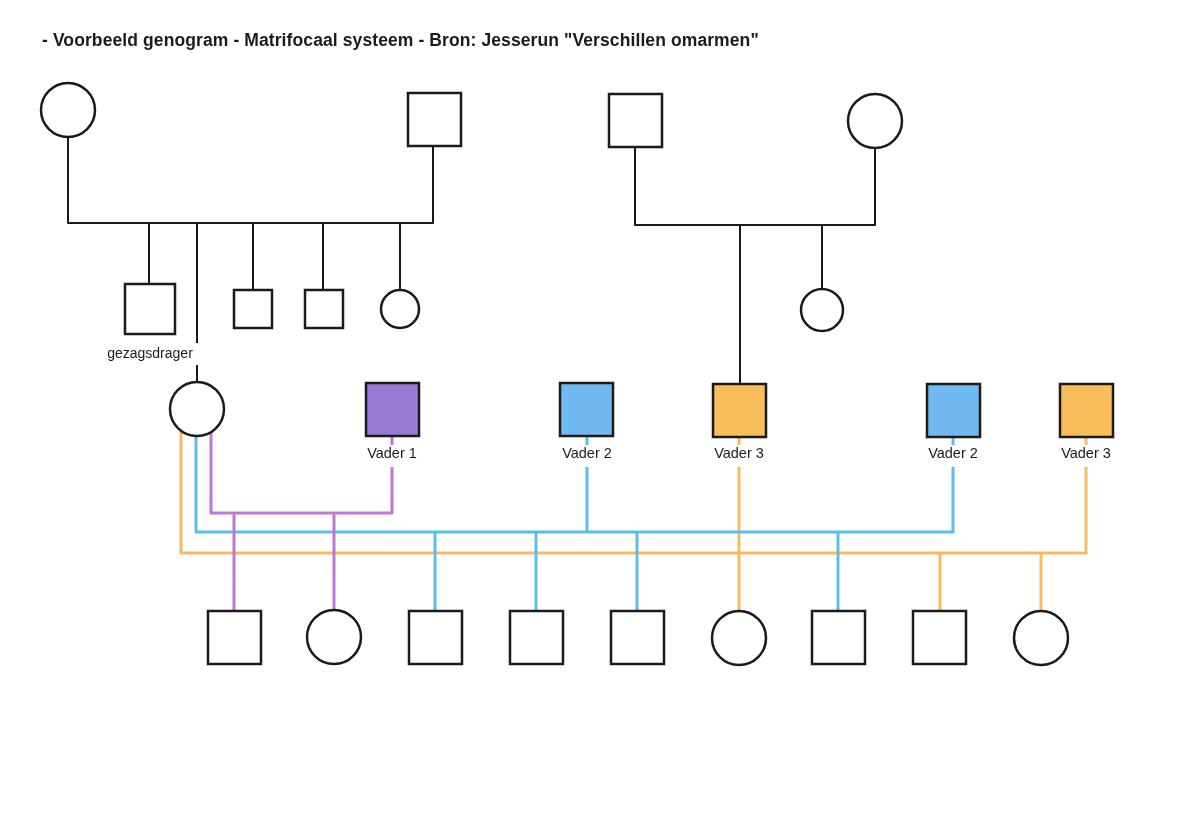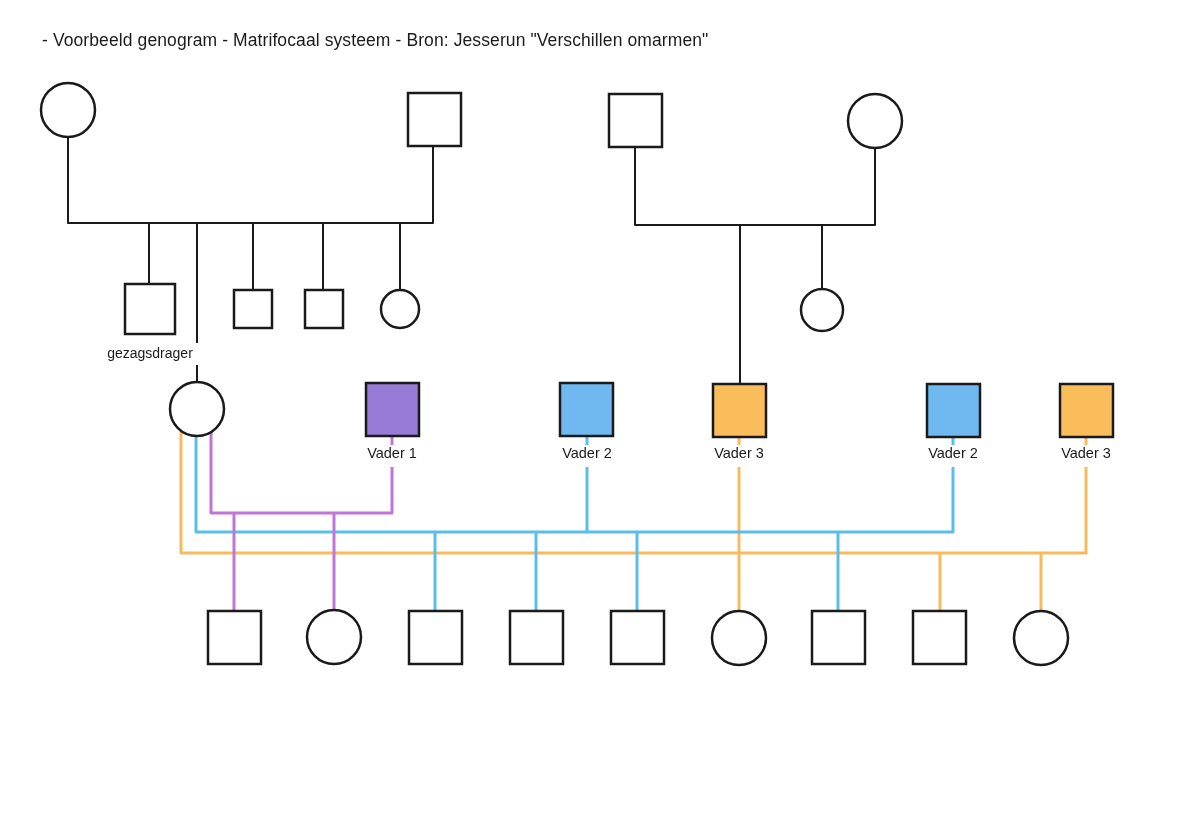--- a/index.html
+++ b/index.html
@@ -1,18 +1,18 @@
 <!DOCTYPE html>
 <html><head>
 <meta charset="utf-8">
 <style>
   html,body{margin:0;padding:0;background:#ffffff;}
   .page{position:relative;width:1200px;height:831px;background:#ffffff;overflow:hidden;
         font-family:"Liberation Sans",sans-serif;}
-  .title{position:absolute;left:42px;top:30px;font-size:17.5px;font-weight:400;
+  .title{position:absolute;left:42px;top:30px;font-size:17.5px;font-weight:700;
          color:#1b1b1b;letter-spacing:.1px;white-space:nowrap;text-align:right;}
   svg{position:absolute;left:0;top:0;}
   svg text{font-family:"Liberation Sans",sans-serif;fill:#1b1b1b;}
 </style>
 </head>
 <body>
 
 <div class="page">
   <div class="title">- Voorbeeld genogram - Matrifocaal systeem - Bron: Jesserun "Verschillen omarmen"</div>
   <svg id="canvas" width="1200" height="831" viewBox="0 0 1200 831">

